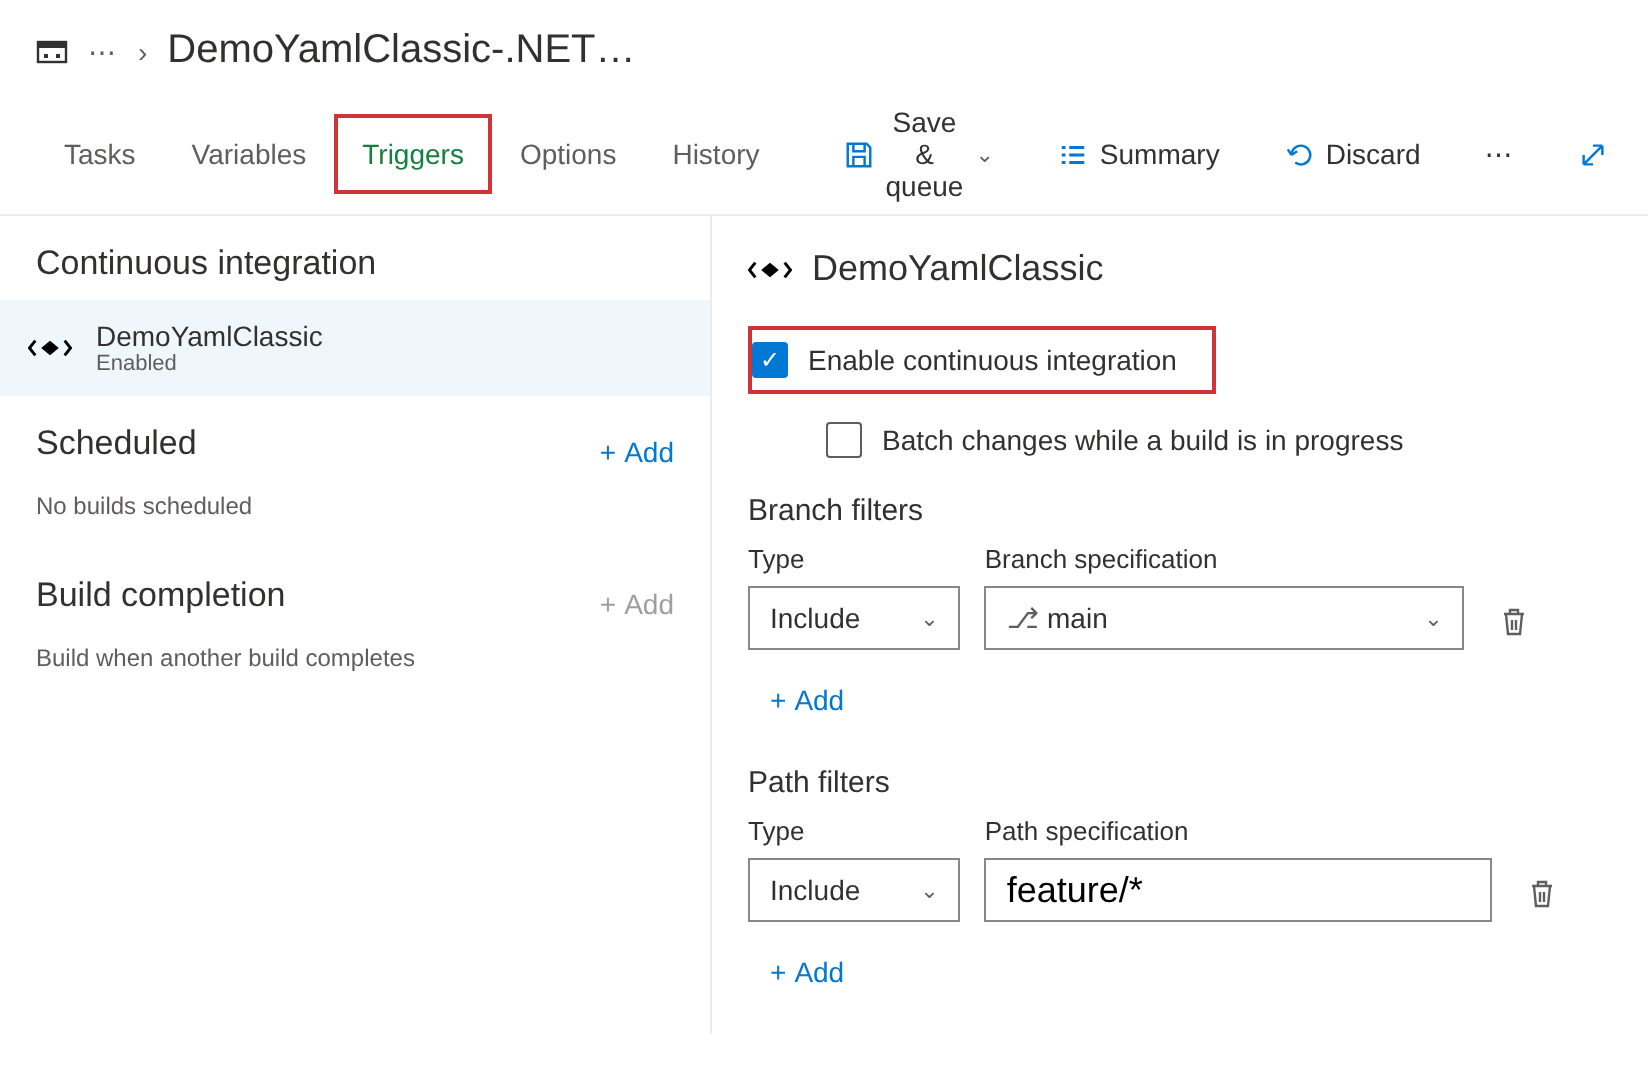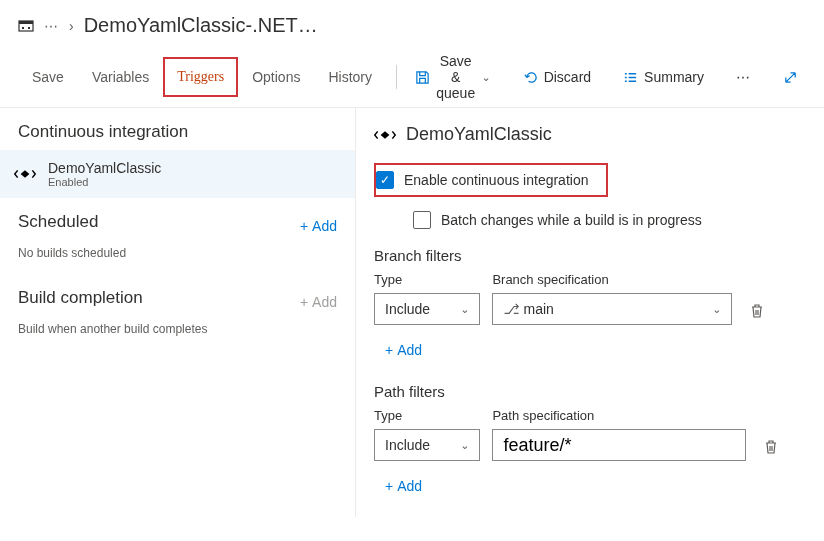--- a/index.html
+++ b/index.html
@@ -7,21 +7,21 @@
     
     .breadcrumb { display: flex; align-items: center; gap: 10px; padding: 14px 18px 10px; }
     .breadcrumb-icon { font-size: 14px; color: #323130; }
     .breadcrumb-dots { color: #605e5c; font-size: 14px; letter-spacing: 1px; }
     .breadcrumb-chevron { color: #605e5c; }
     .breadcrumb-title { font-size: 20px; font-weight: 400; color: #323130; }
     
     .toolbar { display: flex; align-items: center; border-bottom: 1px solid #edebe9; padding: 0 18px; }
     .tabs { display: flex; }
     .tab { padding: 12px 14px 10px; cursor: pointer; color: #605e5c; border-bottom: 2px solid transparent; }
-    .tab.active { color: #c2410c; font-family: Liberation Serif, serif; }
+    .tab.active { color: #15803d; }
     .tab.highlighted { border: 2px solid #d13438; padding: 10px 12px 8px; }
     .toolbar-divider { width: 1px; height: 24px; background: #d2d0ce; margin: 0 10px; }
     .toolbar-actions { display: flex; align-items: center; gap: 16px; flex: 1; }
     .toolbar-btn { display: flex; align-items: center; gap: 6px; padding: 6px 8px; cursor: pointer; color: #323130; background: none; border: none; font-size: 14px; }
     .toolbar-btn-icon { color: #0078d4; font-size: 15px; }
     .toolbar-end { margin-left: auto; display: flex; gap: 8px; }
     .dots { letter-spacing: 1px; }
     
     .content { display: flex; }
     .sidebar { width: 355px; padding: 14px 18px; }
@@ -73,52 +73,52 @@
         <rect x="10" y="9" width="2" height="2" fill="#323130"></rect>
       </svg>
   </span>
   <span class="breadcrumb-dots">⋯</span>
   <span class="breadcrumb-chevron">›</span>
   <span class="breadcrumb-title">DemoYamlClassic-.NET…</span>
 </div>
 
 <div class="toolbar">
   <div class="tabs">
-    <div class="tab">Save</div>
+    <div class="tab">Tasks</div>
     <div class="tab">Variables</div>
     <div class="tab active highlighted">Triggers</div>
     <div class="tab">Options</div>
     <div class="tab">History</div>
   </div>
   <div class="toolbar-divider"></div>
   <div class="toolbar-actions">
     <button class="toolbar-btn">
       <span class="toolbar-btn-icon">
         <svg width="15" height="15" viewBox="0 0 16 16">
             <path d="M2 2h10l2 2v10H2V2zm3 0v4h6V2M5 9h6v5H5z" fill="none" stroke="#0078d4" stroke-width="1.3"></path>
           </svg>
       </span>
       <span>Save &amp; queue</span>
       <span class="chevron">⌄</span>
     </button>
     <button class="toolbar-btn">
       <span class="toolbar-btn-icon">
         <svg width="15" height="15" viewBox="0 0 16 16">
-            <path d="M4 8a5 5 0 1 1 2 4M4 8l-2-3m2 3 3-2" fill="none" stroke="#0078d4" stroke-width="1.3"></path>
-          </svg>
-      </span>
-      <span>Discard</span>
+            <path d="M2 4h2M6 4h8M2 8h2M6 8h8M2 12h2M6 12h8" stroke="#0078d4" stroke-width="1.5"></path>
+          </svg>
+      </span>
+      <span>Summary</span>
     </button>
     <button class="toolbar-btn">
       <span class="toolbar-btn-icon">
         <svg width="15" height="15" viewBox="0 0 16 16">
-            <path d="M2 4h2M6 4h8M2 8h2M6 8h8M2 12h2M6 12h8" stroke="#0078d4" stroke-width="1.5"></path>
-          </svg>
-      </span>
-      <span>Summary</span>
+            <path d="M4 8a5 5 0 1 1 2 4M4 8l-2-3m2 3 3-2" fill="none" stroke="#0078d4" stroke-width="1.3"></path>
+          </svg>
+      </span>
+      <span>Discard</span>
     </button>
     <button class="toolbar-btn dots">⋯</button>
     <div class="toolbar-end">
       <button class="toolbar-btn">
         <span class="toolbar-btn-icon">
           <svg width="15" height="15" viewBox="0 0 16 16">
               <path d="M3 13L13 3M13 3h-5m5 0v5M3 13h5m-5 0v-5" fill="none" stroke="#0078d4" stroke-width="1.3"></path>
             </svg>
         </span>
       </button>

